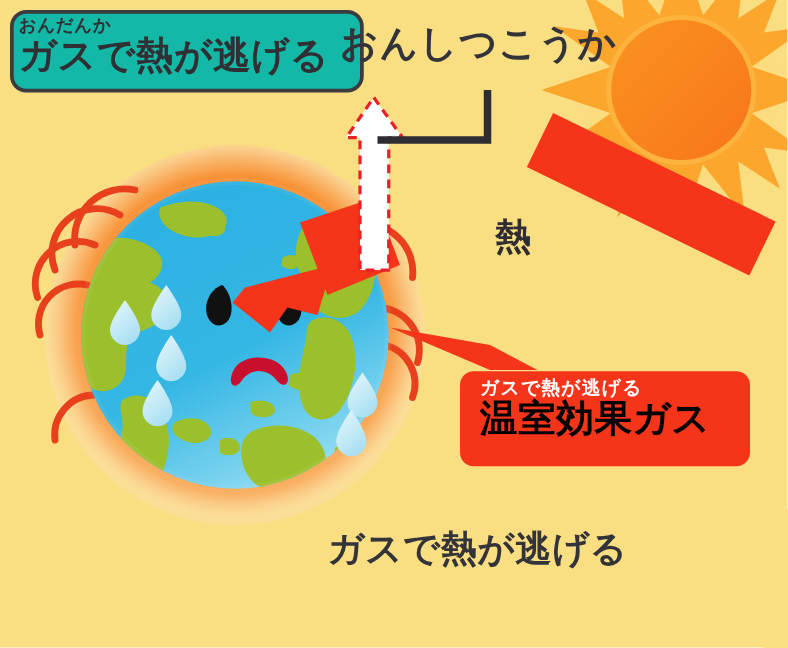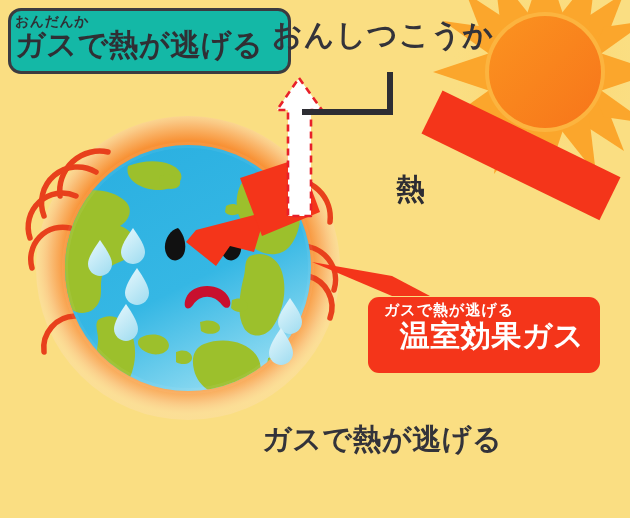--- a/index.html
+++ b/index.html
@@ -91,25 +91,24 @@
   .callout .furigana-w {
     font-size: 15px;
     font-weight: bold;
     color: #ffffff;
     letter-spacing: 1px;
     line-height: 1.1;
   }
   .callout .callout-main {
     font-size: 30px;
     font-weight: bold;
-    color: #ffffff;
+    color: #000000;
     letter-spacing: 0.5px;
     line-height: 1.15;
     margin-top: 0px;
-    text-align: center;
   }
 
   
   .caption {
     position: absolute;
     left: 262px;
     top: 418px;
     font-size: 29px;
     font-weight: bold;
     color: #33333a;

